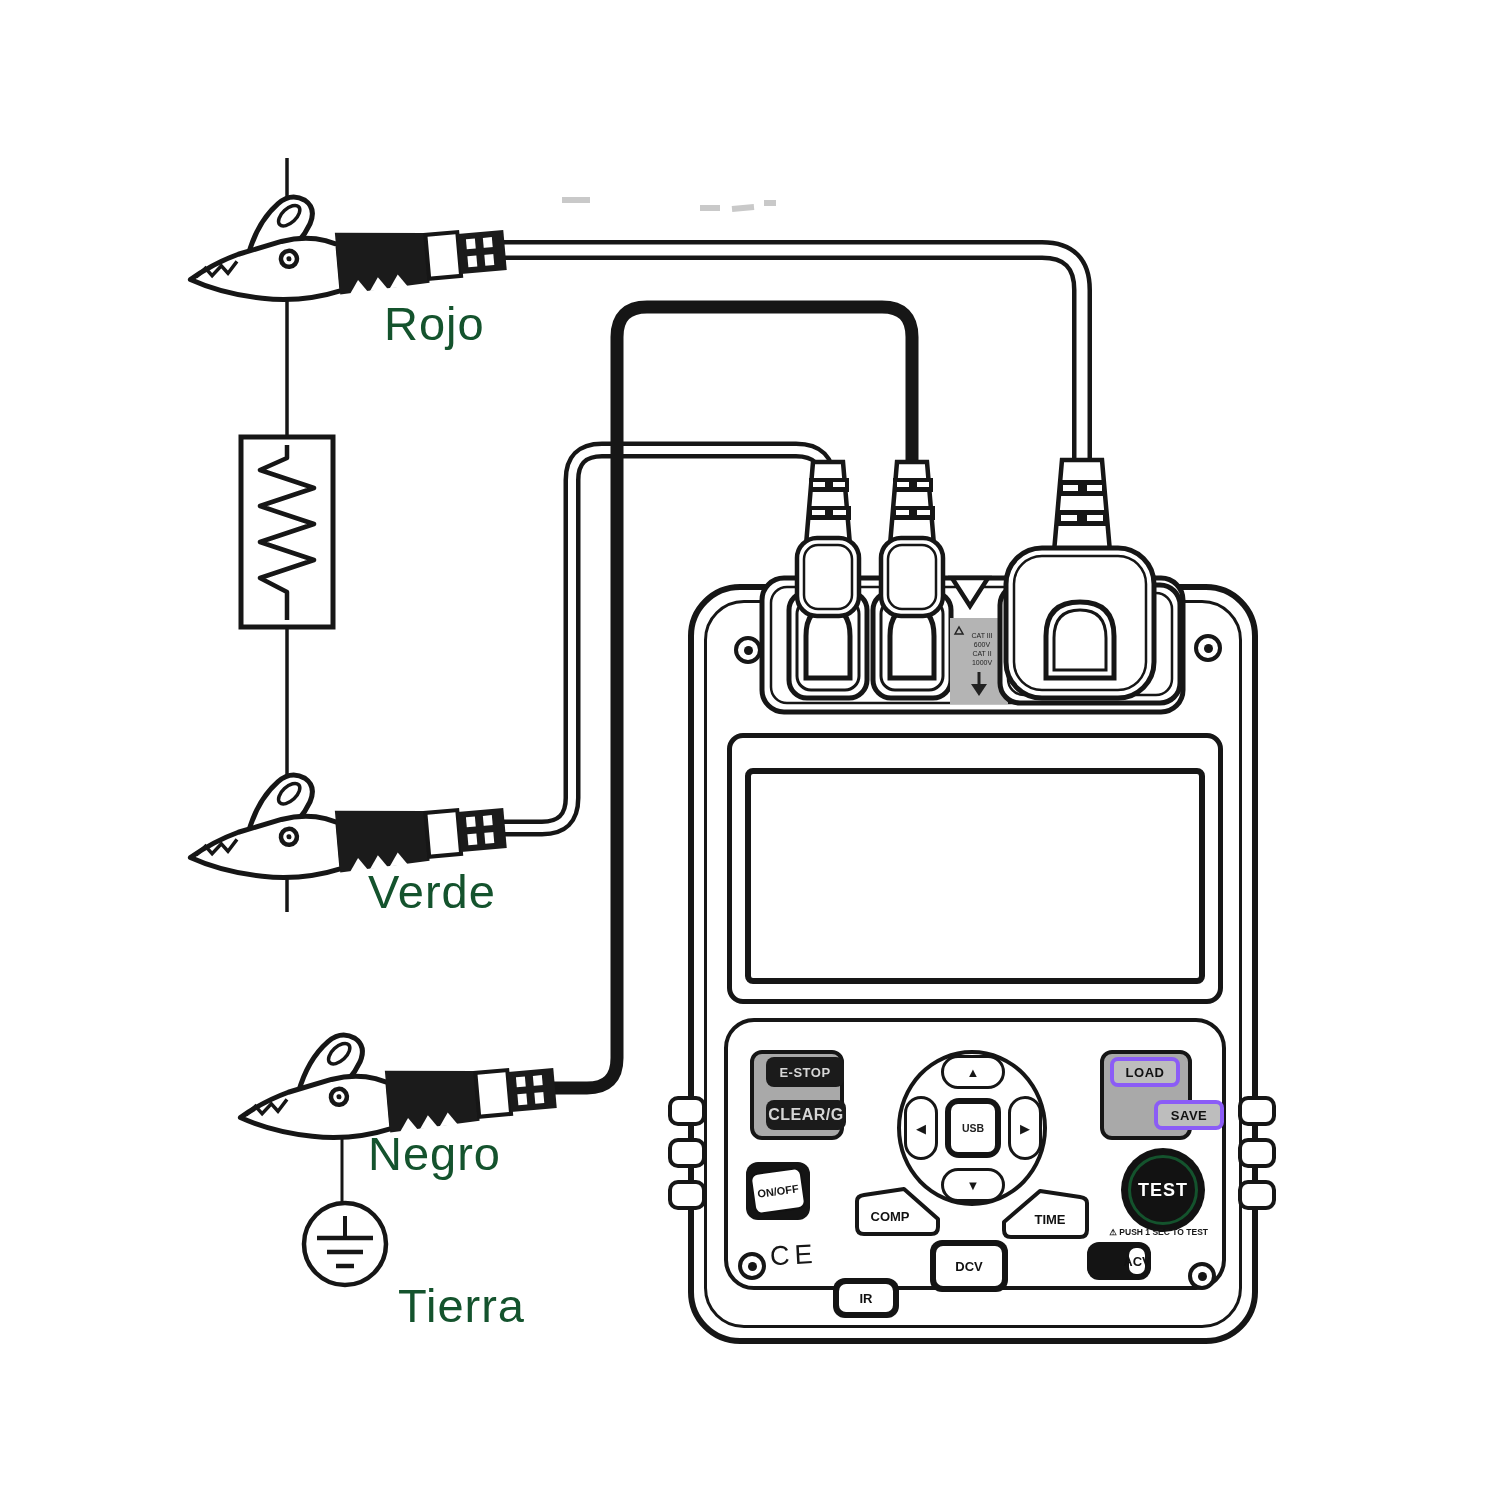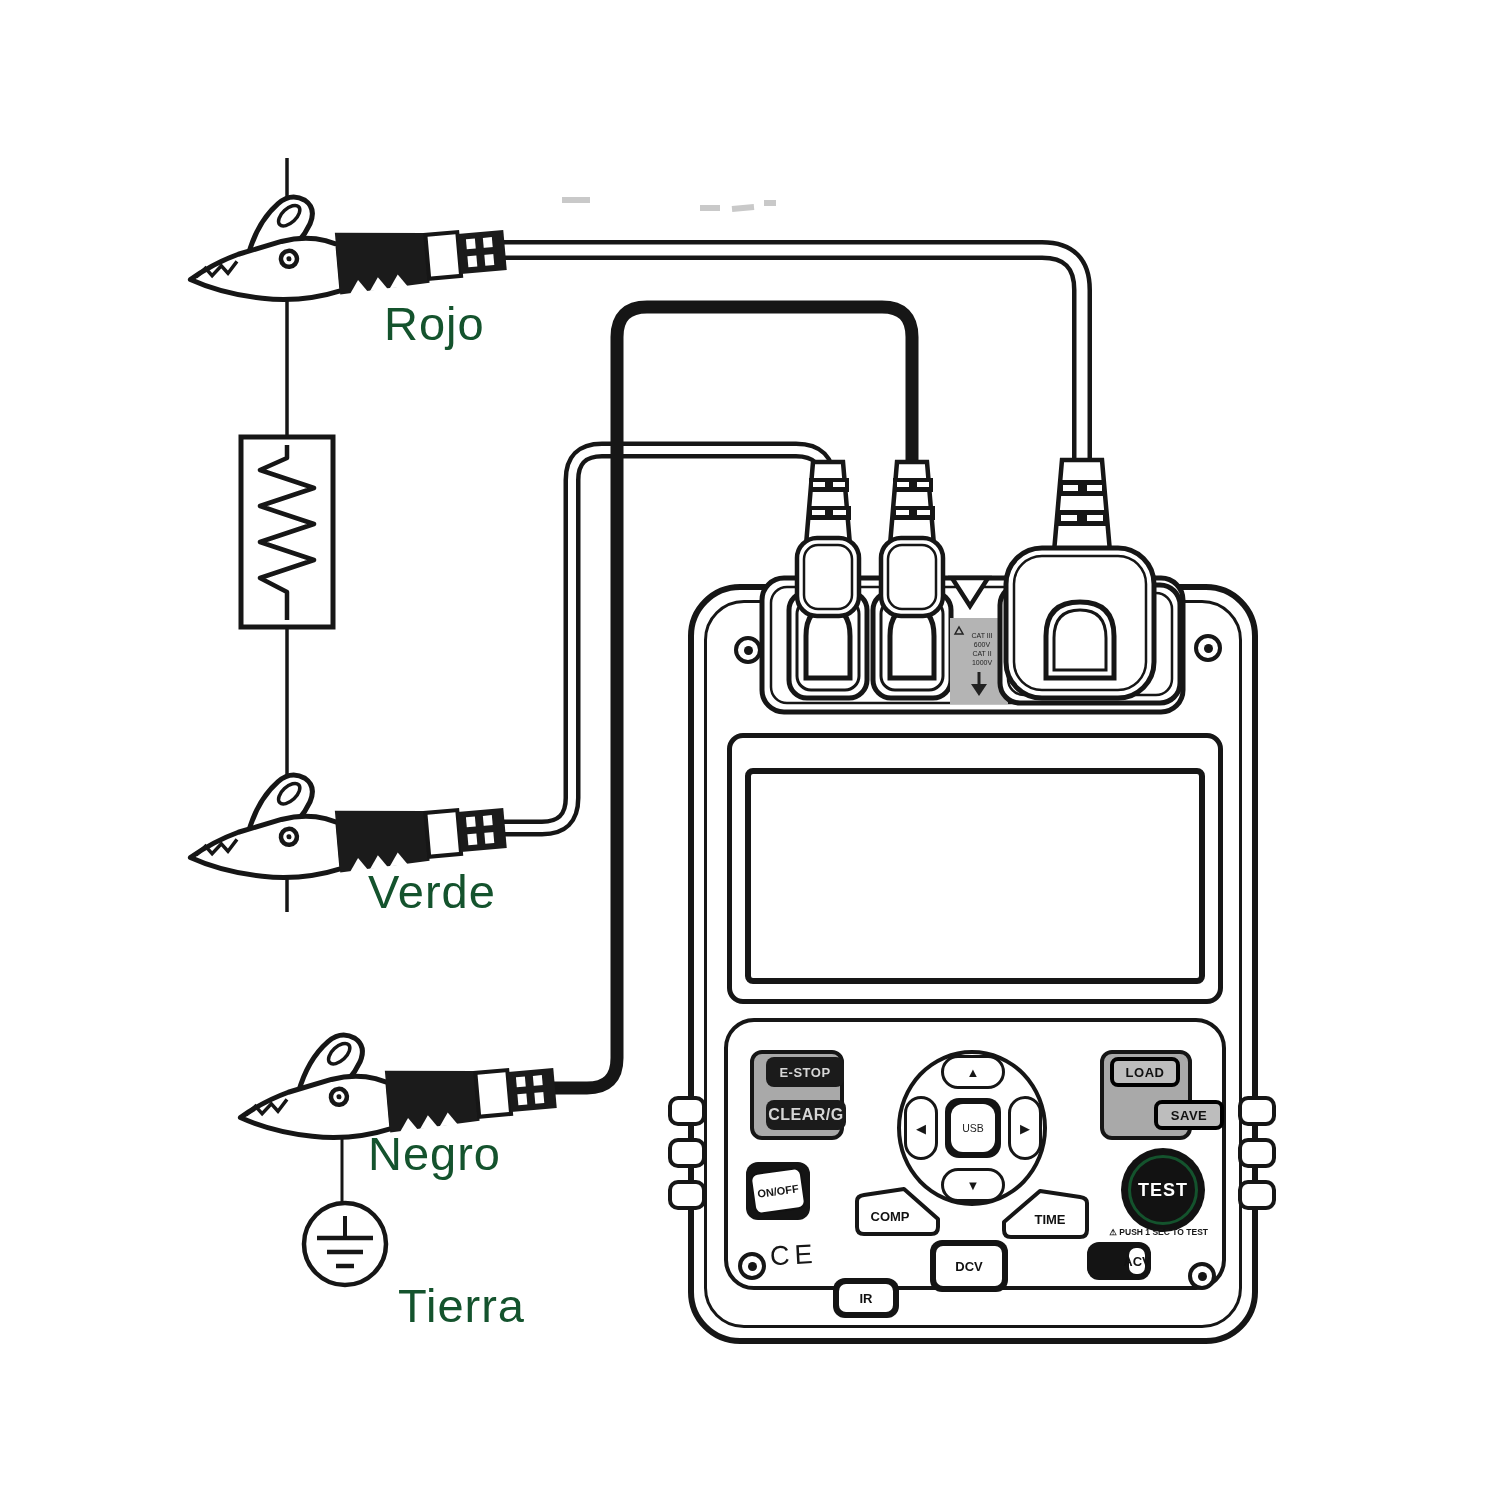--- a/index.html
+++ b/index.html
@@ -14,33 +14,33 @@
   .keypad-outline{left:724px;top:1018px;width:502px;height:272px;border:4px solid #161616;border-radius:30px;}
   
   .screw{width:28px;height:28px;border:4px solid #161616;border-radius:50%;background:#fff;display:flex;align-items:center;justify-content:center;}
   .screw::after{content:"";width:9px;height:9px;border-radius:50%;background:#161616;}
   
   .grip{width:38px;height:30px;border:4px solid #161616;border-radius:10px;background:#fff;}
   
   .btn-group{border:4px solid #161616;border-radius:12px;background:#a9a9a9;}
   .dark-btn{position:absolute;box-sizing:border-box;background:#1b1b1b;border-radius:8px;color:#d6d6d6;
             font-size:13px;font-weight:bold;display:flex;align-items:center;justify-content:center;letter-spacing:.5px;margin-left:8px;}
-  .gray-btn{position:absolute;box-sizing:border-box;background:#bdbdbd;border:4px solid #000000;border-radius:8px;color:#111;
+  .gray-btn{position:absolute;box-sizing:border-box;background:#bdbdbd;border:4px solid #8b5cf6;border-radius:8px;color:#111;
             font-size:13px;font-weight:bold;display:flex;align-items:center;justify-content:center;letter-spacing:.5px;}
   
   .onoff-group{left:746px;top:1162px;width:64px;height:58px;background:#141414;border-radius:12px;}
   .onoff-btn{left:752px;top:1170px;width:52px;height:42px;background:#fff;border:2px solid #111;border-radius:8px;
              display:flex;align-items:center;justify-content:center;font-size:11px;font-weight:bold;transform:rotate(-8deg);}
   
   .dpad{left:897px;top:1050px;width:150px;height:156px;border:4px solid #161616;border-radius:50%;background:#fff;}
   .dpad-oval{position:absolute;box-sizing:border-box;border:3.5px solid #161616;border-radius:22px;background:#fff;
              display:flex;align-items:center;justify-content:center;font-size:13px;color:#161616;}
   .usb-outer{left:945px;top:1098px;width:56px;height:60px;background:#141414;border-radius:14px;display:flex;align-items:center;justify-content:center;}
-  .usb-inner{width:44px;height:48px;background:#fff;border-radius:12px;display:flex;align-items:center;justify-content:center;
-             font-size:10.5px;font-weight:normal;color:#222;}
+  .usb-inner{width:44px;height:48px;background:#fff;border-radius:7px;display:flex;align-items:center;justify-content:center;
+             font-size:10.5px;font-weight:bold;color:#222;}
   
   .test-btn{left:1121px;top:1148px;width:84px;height:84px;background:#121212;border-radius:50%;display:flex;align-items:center;justify-content:center;}
   .test-ring{width:64px;height:64px;border:3px solid #14532d;border-radius:50%;display:flex;align-items:center;justify-content:center;
              color:#fff;font-size:18px;font-weight:bold;letter-spacing:1px;}
   
   .mode-surround{position:absolute;box-sizing:border-box;background:#141414;border-radius:12px;display:flex;align-items:center;justify-content:center;}
   .mode-inner{background:#fff;border-radius:7px;width:calc(100% - 12px);height:calc(100% - 12px);
               display:flex;align-items:center;justify-content:center;font-size:13px;font-weight:bold;color:#111;}
   .warning{left:1088px;top:1227px;width:120px;font-size:8.5px;font-weight:bold;color:#161616;text-align:right;letter-spacing:0;}
   .ce{left:770px;top:1240px;font-size:27px;font-weight:400;letter-spacing:5px;transform:rotate(-3deg);color:#161616;}

